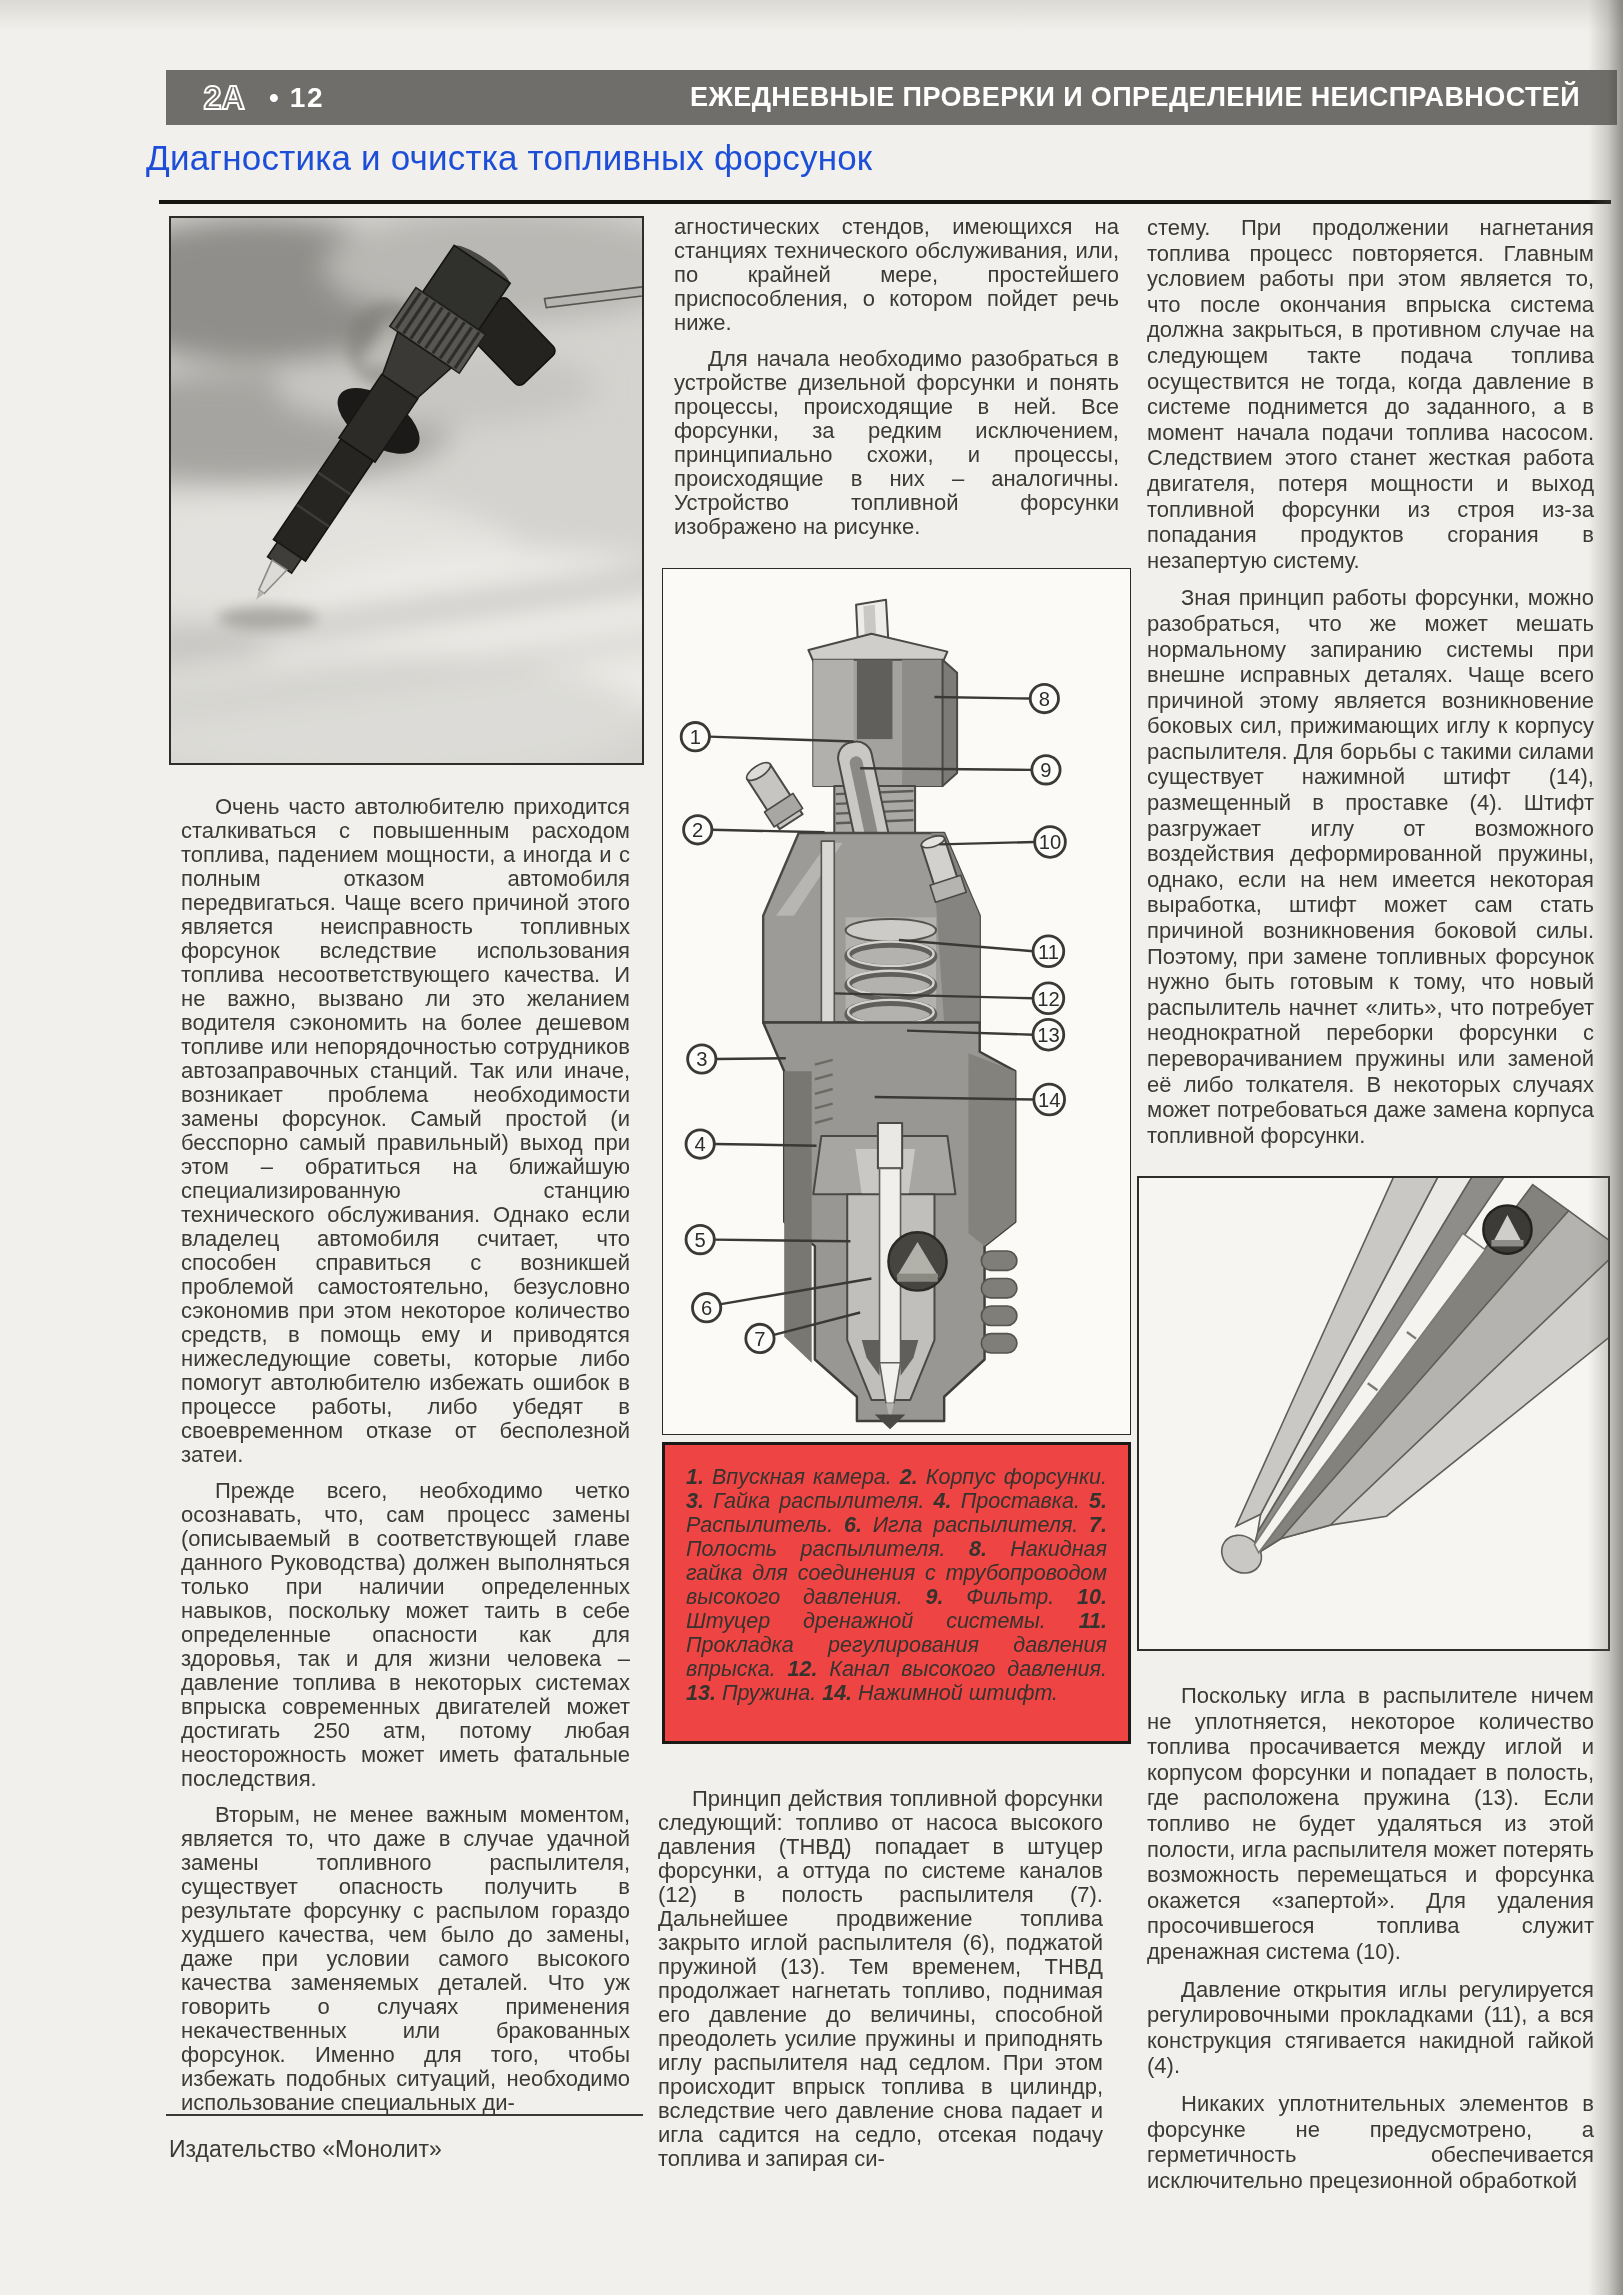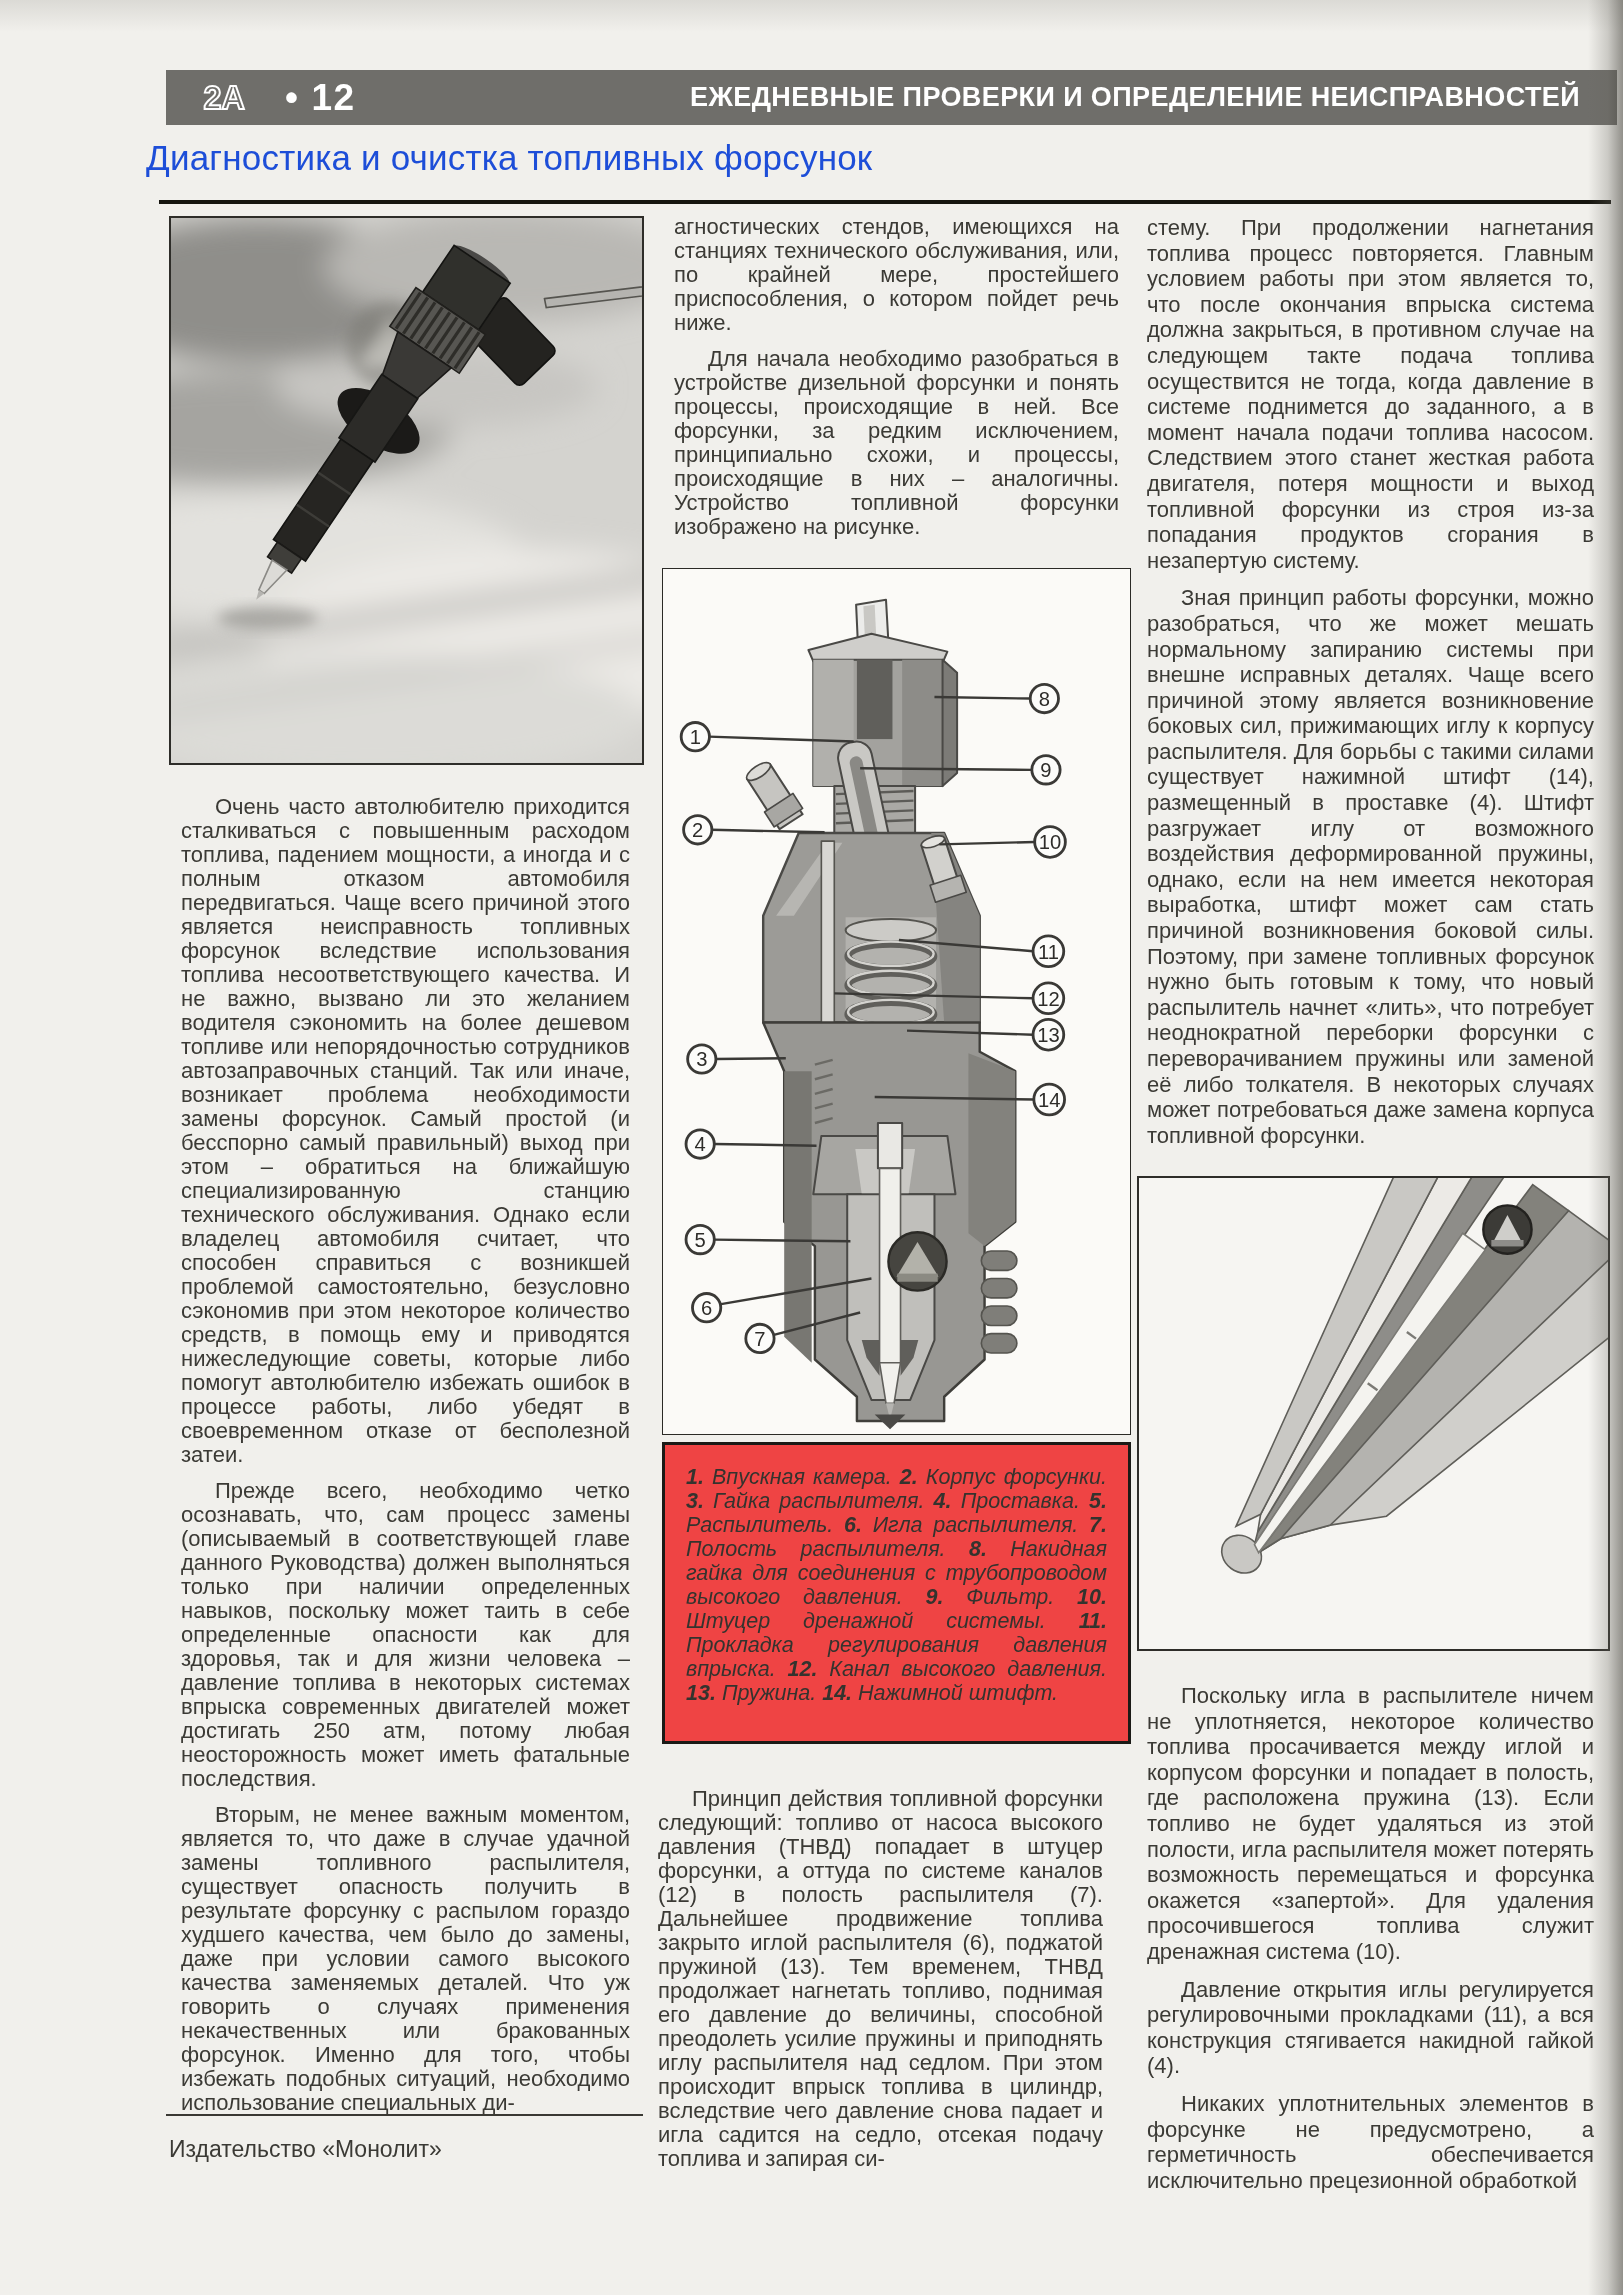--- a/index.html
+++ b/index.html
@@ -8,23 +8,23 @@
     position:relative;width:1624px;height:2295px;margin:0 auto;
     background:#f1f0ec;overflow:hidden;
     font-family:"Liberation Sans", sans-serif;color:#3b3a35;
   }
   
   .header-bar{
     position:absolute;left:166px;top:70px;width:1451px;height:55px;
     background:#6f6e6a;display:flex;align-items:center;justify-content:space-between;
     padding:0 37px 0 36px;
   }
-  .page-code{display:flex;align-items:center;gap:20px;}
+  .page-code{display:flex;align-items:center;gap:4px;}
   .page-code svg{display:block;}
-  .page-code-suffix{color:#fff;font-weight:bold;font-size:37px;letter-spacing:1.6px;}
+  .page-code-suffix{color:#fff;font-weight:bold;font-size:28px;letter-spacing:1.6px;}
   .header-title{color:#fff;font-weight:bold;font-size:27px;letter-spacing:0.4px;white-space:nowrap;}
   
   .section-title{
     position:absolute;left:146px;top:138px;width:1299px;
     font-size:35px;font-weight:normal;color:#1d4ed8;letter-spacing:0.2px;
   }
   .section-rule{position:absolute;left:159px;top:200px;width:1452px;height:4px;background:#16150f;}
   
   .col{position:absolute;text-align:justify;font-size:22px;line-height:24px;}
   .col p{margin:12px;}

